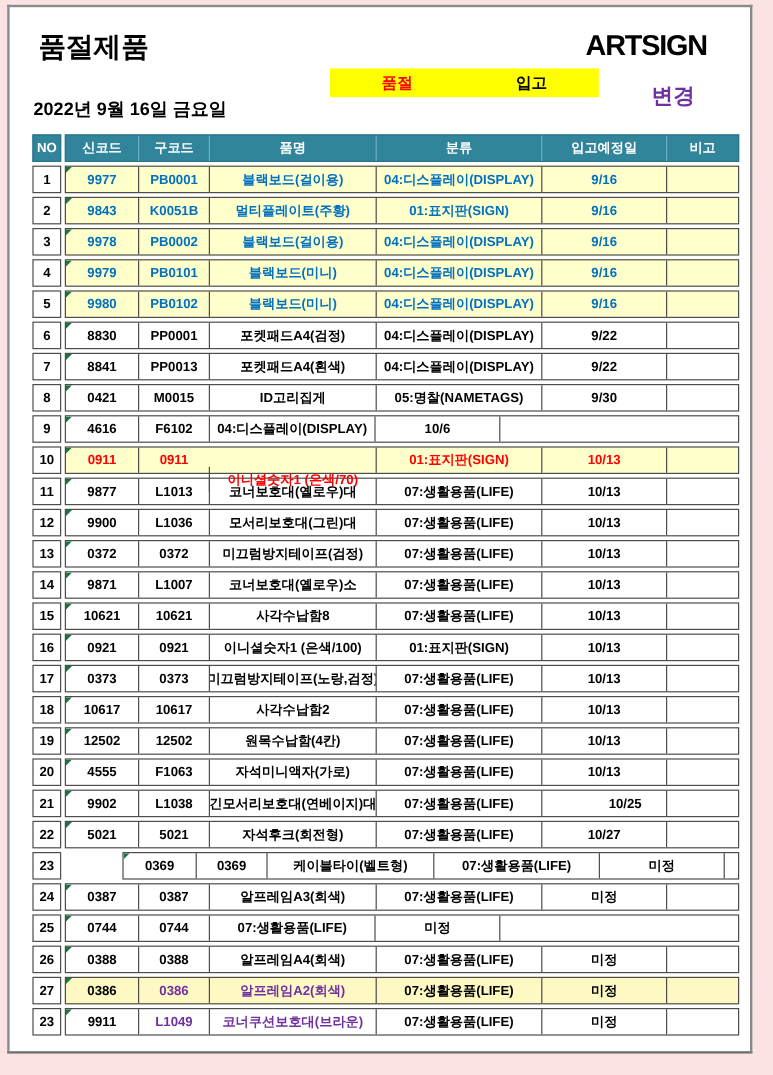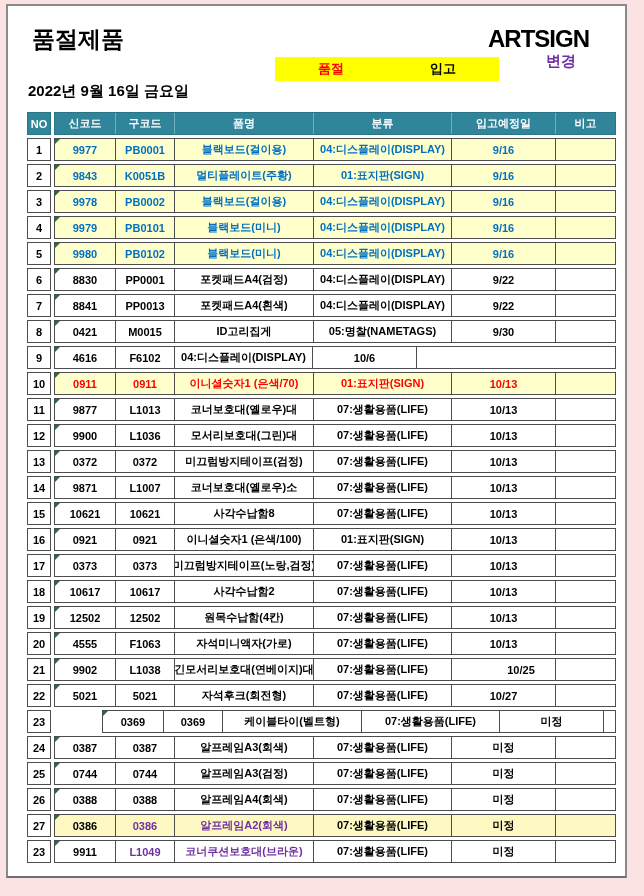--- a/index.html
+++ b/index.html
@@ -6,22 +6,22 @@
     background:#FBE3E4;font-family:"Liberation Sans","DejaVu Sans",sans-serif;}
   .sheet{position:absolute;left:6px;top:4px;width:617px;height:870px;
     background:#ffffff;border:2px solid #8a8a8a;border-bottom-color:#6f6f6f;}
   .title{position:absolute;left:24px;top:18px;font-size:23px;font-weight:bold;color:#000;}
   .logo{position:absolute;right:36px;top:19px;font-size:24px;font-weight:800;
     letter-spacing:-1px;color:#000;}
   .legend{position:absolute;left:267px;top:51px;width:224px;height:24px;
     display:flex;}
   .legend .seg{width:50%;height:100%;display:flex;align-items:center;justify-content:center;
     font-size:13px;font-weight:bold;}
-  .legend-change{position:absolute;left:497px;top:43px;width:112px;height:24px;
-    display:flex;align-items:center;justify-content:center;font-size:15px;font-weight:bold;}
+  .legend-change{position:absolute;left:497px;top:62px;width:112px;height:24px;
+    display:flex;align-items:center;justify-content:center;font-size:18px;font-weight:bold;}
   .date{position:absolute;left:20px;top:76px;font-size:15px;font-weight:bold;color:#000;}
   .table{position:absolute;left:19px;top:106px;width:589px;}
   .trow{display:flex;height:23px;margin-bottom:3px;}
   .no-cell{width:24px;height:100%;box-sizing:border-box;border:1px solid #4d4d4d;
     background:#fff;color:#000;display:flex;align-items:center;justify-content:center;
     font-size:11px;font-weight:bold;}
   .rowgap{width:3px;height:100%;}
   .rowbox{flex:1;height:100%;box-sizing:border-box;border:1px solid #4d4d4d;
     display:flex;background:#fff;}
   .cell{box-sizing:border-box;height:100%;display:flex;align-items:center;justify-content:center;
@@ -177,21 +177,21 @@
             <div class="cell c-due" style="color: rgb(0, 0, 0);">10/6</div>
             <div class="cell c-note" style="color: rgb(0, 0, 0);"></div>
           </div>
         </div>
         <div class="trow">
           <div class="no-cell">10</div>
           <div class="rowgap"></div>
           <div class="rowbox" style="background: rgb(255, 255, 204);">
             <div class="cell c-new" style="color: rgb(255, 0, 0);">0911<span class="tri" style="border-top-color: rgb(30, 113, 69);"></span></div>
             <div class="cell c-old" style="color: rgb(255, 0, 0);">0911</div>
-            <div class="cell c-name" style="color: rgb(255, 0, 0);">이니셜숫자1 (은색/70)</div>
+            <div class="cell c-name" style="color: rgb(255, 0, 0); margin-top: 16px;">이니셜숫자1 (은색/70)</div>
             <div class="cell c-cat" style="color: rgb(255, 0, 0);">01:표지판(SIGN)</div>
             <div class="cell c-due" style="color: rgb(255, 0, 0);">10/13</div>
             <div class="cell c-note" style="color: rgb(255, 0, 0);"></div>
           </div>
         </div>
         <div class="trow">
           <div class="no-cell">11</div>
           <div class="rowgap"></div>
           <div class="rowbox" style="background: rgb(255, 255, 255);">
             <div class="cell c-new" style="color: rgb(0, 0, 0);">9877<span class="tri" style="border-top-color: rgb(30, 113, 69);"></span></div>
@@ -357,21 +357,20 @@
             <div class="cell c-due" style="color: rgb(0, 0, 0);">미정</div>
             <div class="cell c-note" style="color: rgb(0, 0, 0);"></div>
           </div>
         </div>
         <div class="trow">
           <div class="no-cell">25</div>
           <div class="rowgap"></div>
           <div class="rowbox" style="background: rgb(255, 255, 255);">
             <div class="cell c-new" style="color: rgb(0, 0, 0);">0744<span class="tri" style="border-top-color: rgb(30, 113, 69);"></span></div>
             <div class="cell c-old" style="color: rgb(0, 0, 0);">0744</div>
-            <div class="cell c-name" style="color: rgb(0, 0, 0);">알프레임A3(검정)</div>
             <div class="cell c-cat" style="color: rgb(0, 0, 0);">07:생활용품(LIFE)</div>
             <div class="cell c-due" style="color: rgb(0, 0, 0);">미정</div>
             <div class="cell c-note" style="color: rgb(0, 0, 0);"></div>
           </div>
         </div>
         <div class="trow">
           <div class="no-cell">26</div>
           <div class="rowgap"></div>
           <div class="rowbox" style="background: rgb(255, 255, 255);">
             <div class="cell c-new" style="color: rgb(0, 0, 0);">0388<span class="tri" style="border-top-color: rgb(30, 113, 69);"></span></div>

